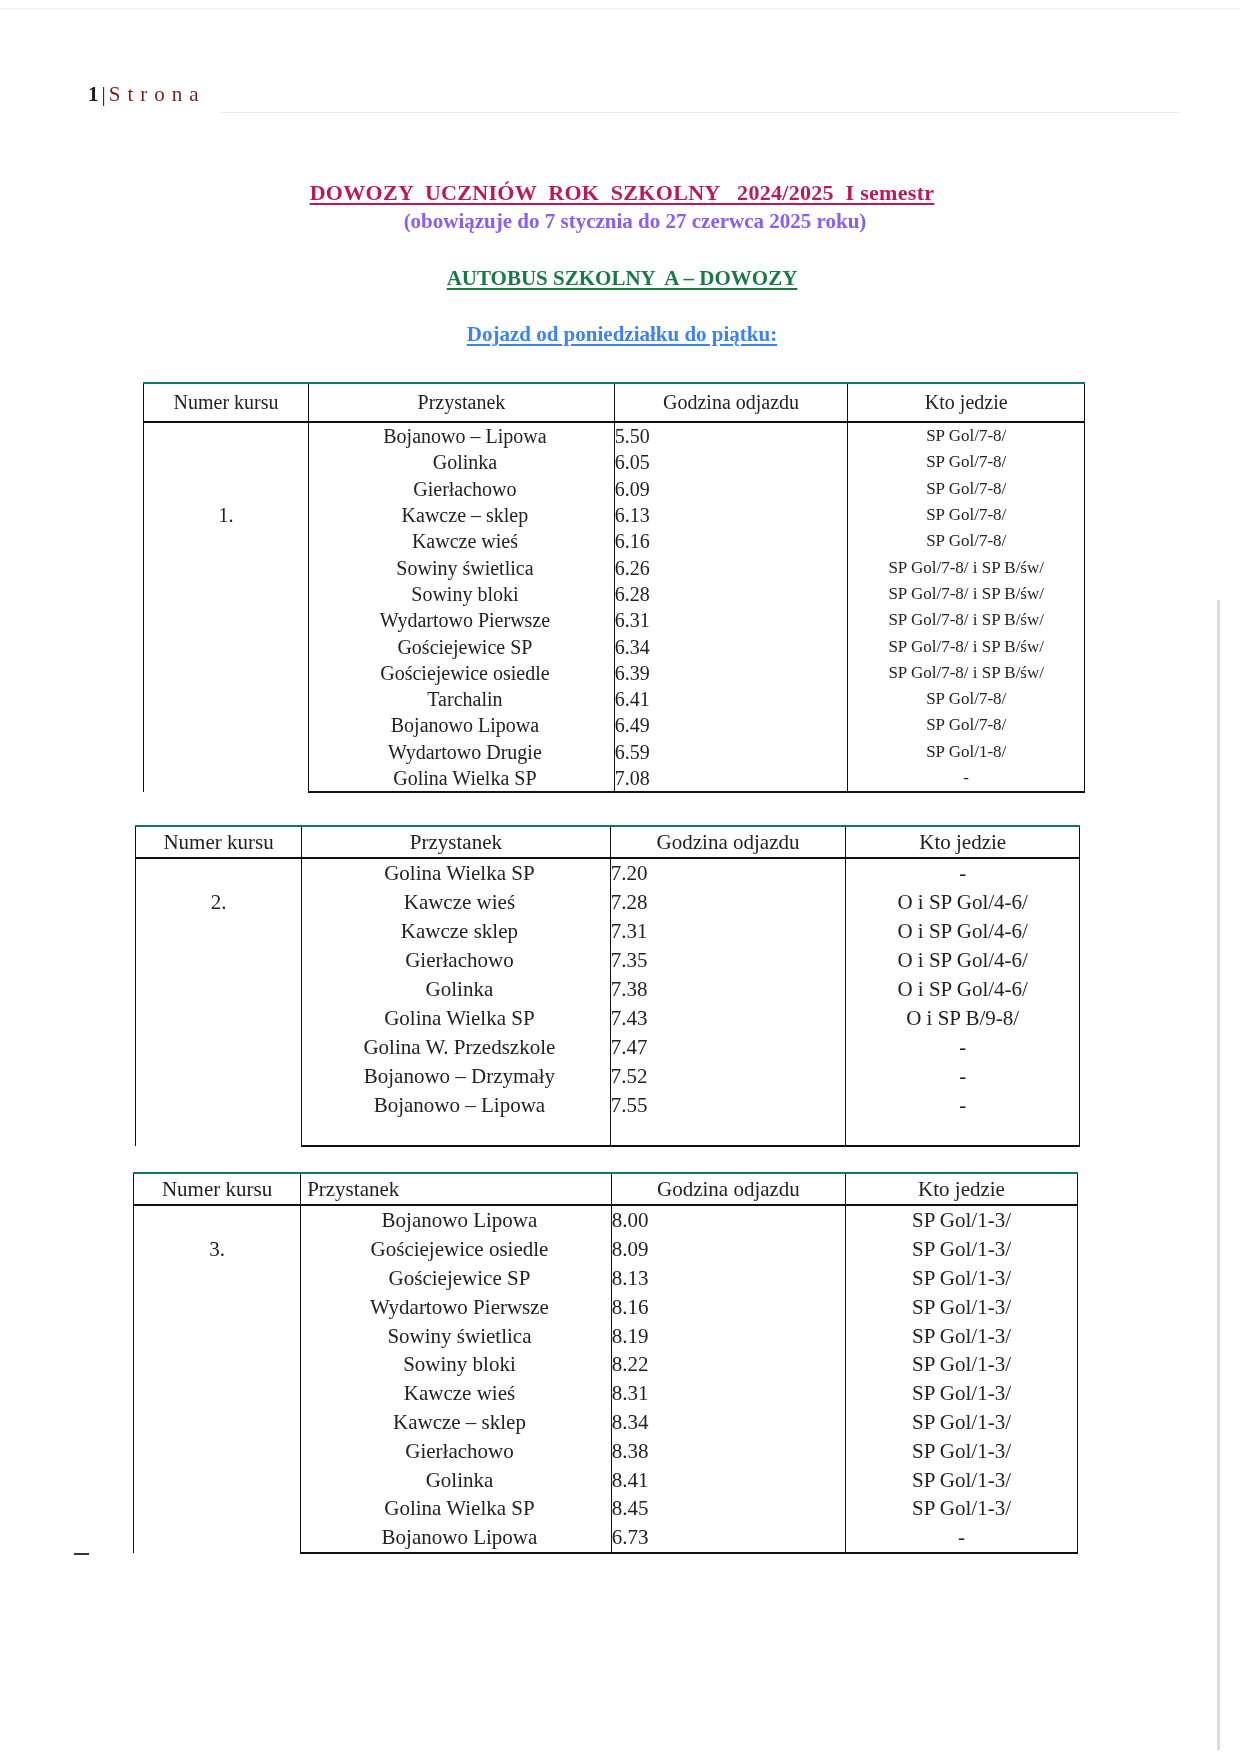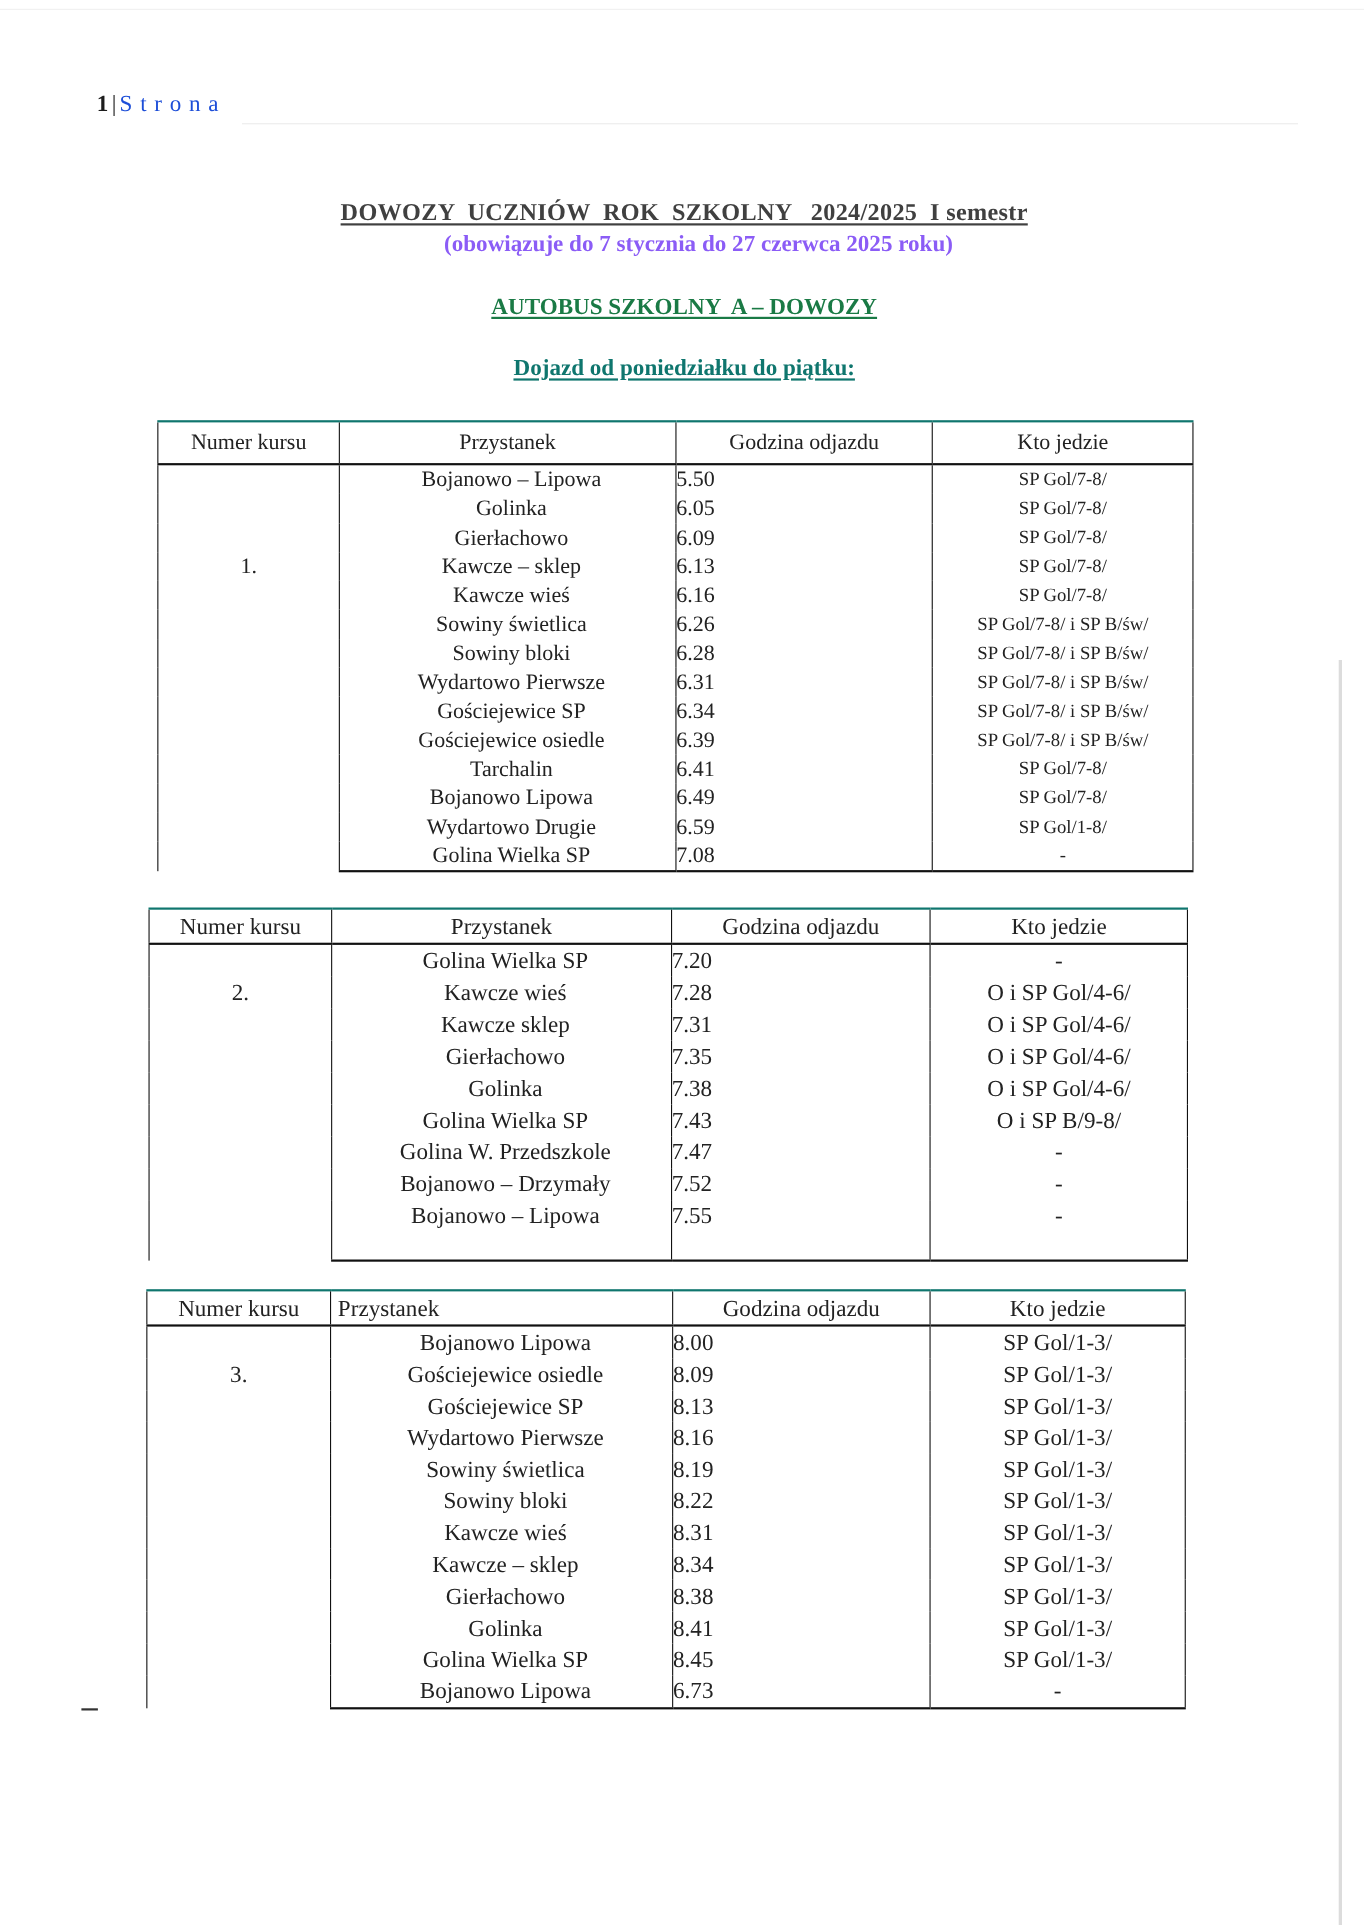--- a/index.html
+++ b/index.html
@@ -3,31 +3,31 @@
   <meta charset="utf-8">
   <style>
     html, body { margin: 0; padding: 0; }
     body {
       width: 1240px; height: 1754px; position: relative; background: #ffffff;
       font-family: "Liberation Serif", "DejaVu Serif", serif; color: #1c1c1c; overflow: hidden;
     }
     .page-header { position: absolute; left: 88px; top: 82px; font-size: 21px; letter-spacing: 0; }
     .page-header .num { font-weight: bold; }
     .page-header .sep { margin: 0 3px; color: #222; }
-    .page-header .lbl { letter-spacing: 7px; color: #1d4ed8; }
+    .page-header .lbl { letter-spacing: 7px; color: #7f1d1d; }
     .header-rule { position: absolute; left: 220px; top: 112px; width: 960px; height: 1px; background: #ececec; }
     .right-edge { position: absolute; left: 1217px; top: 600px; width: 3px; height: 1150px; background: #dcdcdc; }
     .top-edge { position: absolute; left: 0; top: 8px; width: 1240px; height: 1px; background: #f0f0f0; }
 
     .title { position: absolute; left: 0; width: 1240px; text-align: center; font-weight: bold; }
-    .t-main { top: 180px; font-size: 22px; color: #404040; text-decoration: underline; text-decoration-thickness: 2px; text-underline-offset: 3px; padding-left: 4px; box-sizing: border-box; }
+    .t-main { top: 180px; font-size: 22px; color: #be185d; text-decoration: underline; text-decoration-thickness: 2px; text-underline-offset: 3px; padding-left: 4px; box-sizing: border-box; }
     .t-main span { letter-spacing: 0.3px; }
     .t-sub { top: 209px; font-size: 21px; color: #8b5cf6; padding-left: 30px; box-sizing: border-box; }
     .t-green { top: 266px; font-size: 21px; color: #1a7a45; text-decoration: underline; text-decoration-thickness: 2px; text-underline-offset: 3px; padding-left: 4px; box-sizing: border-box; }
-    .t-days { top: 322px; font-size: 21px; color: #0f766e; text-decoration: underline; text-decoration-thickness: 2px; text-underline-offset: 3px; padding-left: 4px; box-sizing: border-box; }
+    .t-days { top: 322px; font-size: 21px; color: #3b82f6; text-decoration: underline; text-decoration-thickness: 2px; text-underline-offset: 3px; padding-left: 4px; box-sizing: border-box; }
 
     table.sched { position: absolute; border-collapse: collapse; font-size: 20px; color: #222; }
     table.sched td, table.sched th { border-left: 1.5px solid #111; border-right: 1.5px solid #111; padding: 0; font-weight: normal; }
     table.sched thead th { border-top: 2px solid #0f766e; border-bottom: 2px solid #111; height: 37px; text-align: center; vertical-align: middle; }
     table.sched tbody tr:last-child td { border-bottom: 2px solid #111; }
     table.sched td.stop { text-align: center; padding-left: 7px; }
     table.sched td.time { text-align: left; }
     table.sched td.who { text-align: center; }
     table.sched td.num { text-align: center; vertical-align: top; }
     .cell-num { display: block; }

